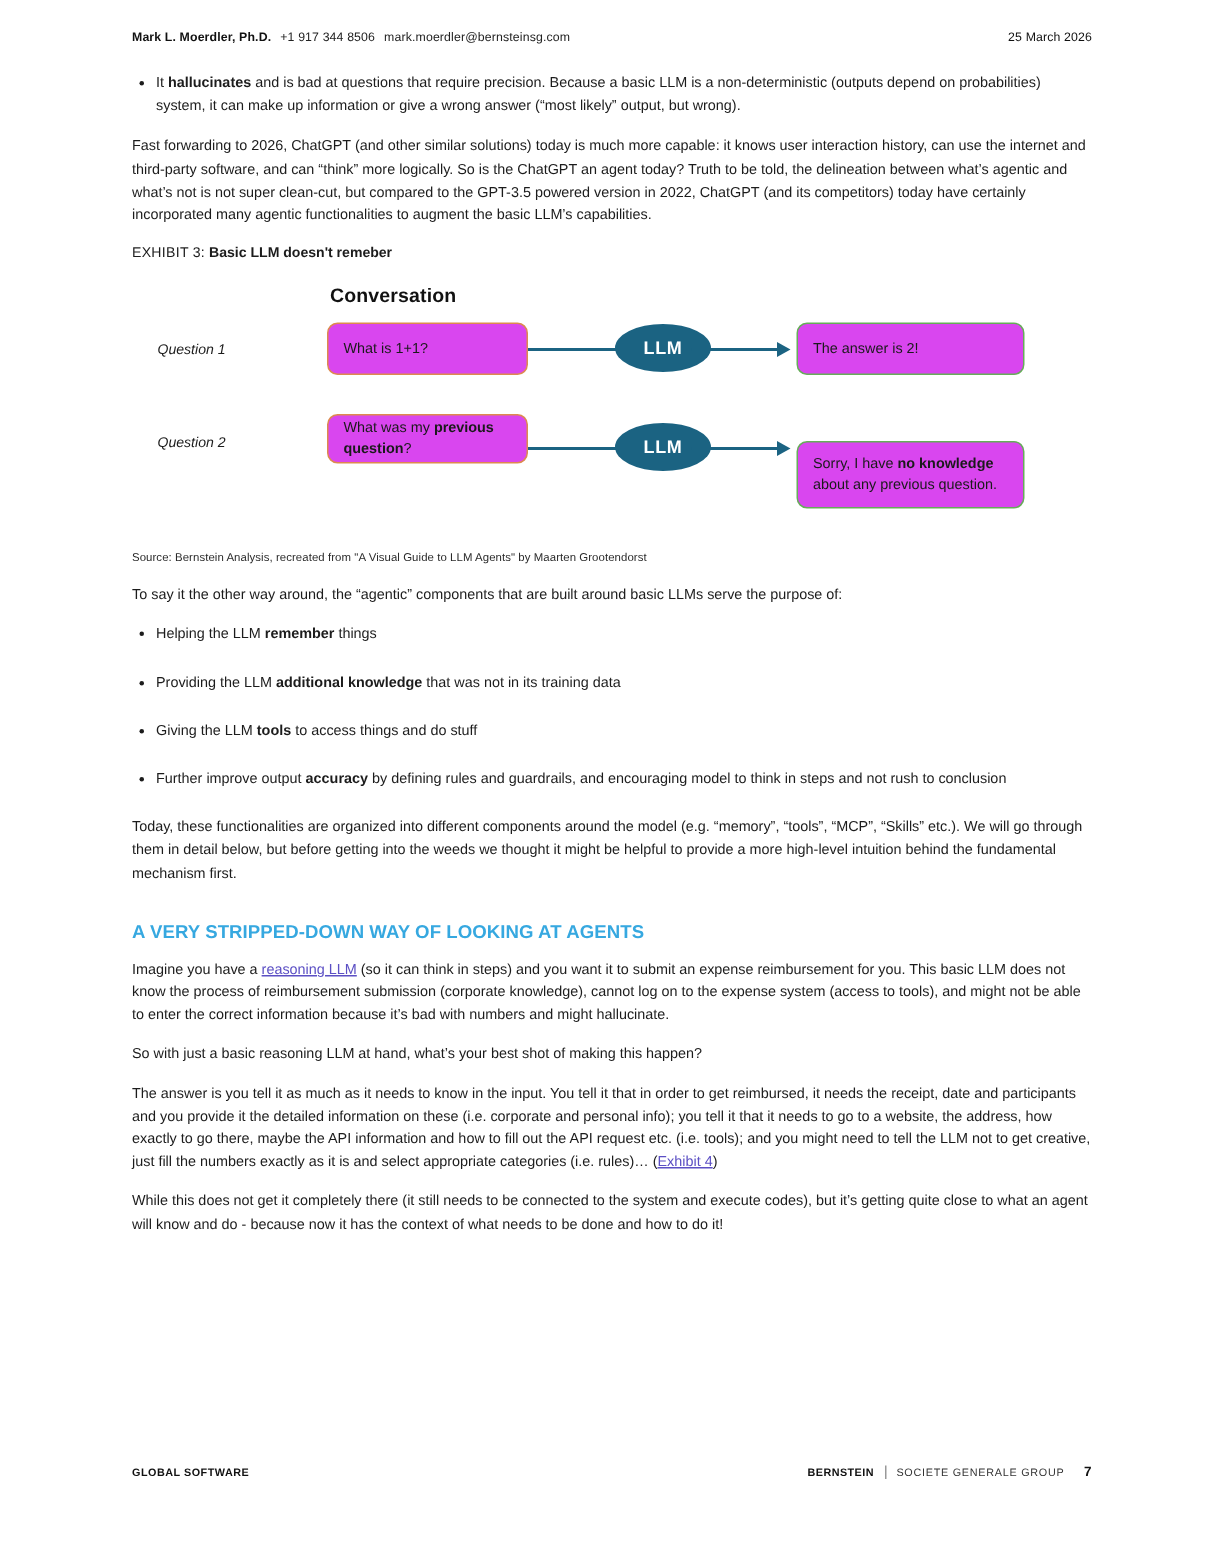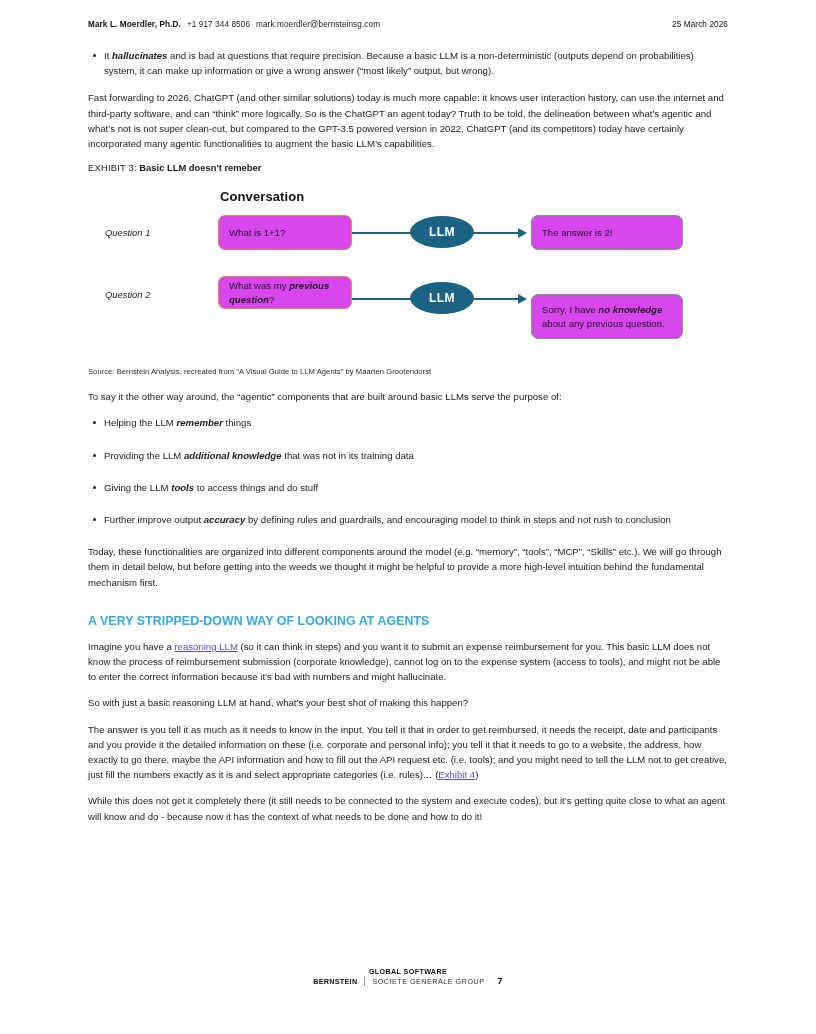--- a/index.html
+++ b/index.html
@@ -81,21 +81,21 @@
     top: 6px;
     width: 3px;
     height: 3px;
     border-radius: 50%;
     background: #1c1c1c;
   }
   ul.bullets.tight li { margin-bottom: 0; }
 
   ul.spaced li { margin-bottom: 17px; }
 
-  b, strong { font-weight: bold; font-style: italic; }
+  b, strong { font-weight: bold; }
 
   a.inline-link {
     color: #5b4fc4;
     text-decoration: underline;
   }
 
   
   .exhibit-caption {
     margin: 7px 0 0 0;
     font-size: 9.4px;
@@ -218,21 +218,20 @@
     bottom: 48px;
     left: 88px;
     right: 88px;
     display: flex;
     align-items: center;
     justify-content: space-between;
     font-size: 7.2px;
     font-weight: bold;
     letter-spacing: 0.35px;
     color: #111;
-    flex-direction: column;
   }
   .footer-right {
     display: flex;
     align-items: center;
     gap: 7px;
   }
   .brand-bernstein { font-weight: bold; letter-spacing: 0.3px; }
   .brand-divider {
     width: 1px;
     height: 9px;

